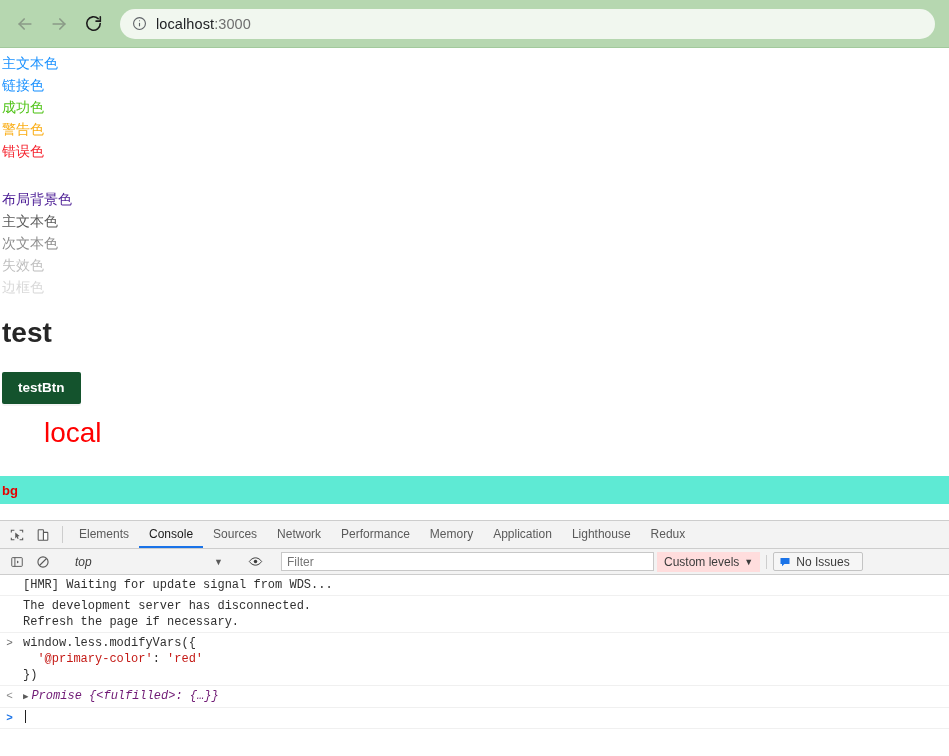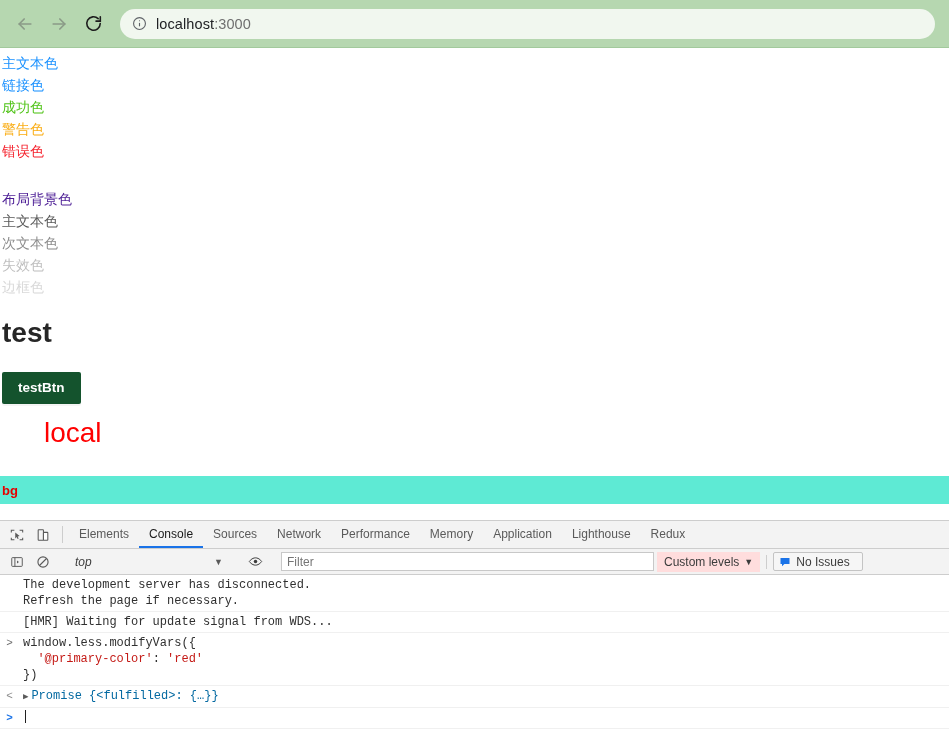--- a/index.html
+++ b/index.html
@@ -228,21 +228,21 @@
   }
   .c-gutter.prompt { color: #6e6e6e; }
   .c-text {
     flex: 1;
     color: #303030;
     line-height: 16px;
     white-space: pre;
     padding-left: 4px;
   }
   .c-text .str { color: #c41a16; }
-  .c-text .res { color: #0369a1; }
+  .c-text .res { font-style: italic; color: #701a75; }
   .c-row.input-row { border-bottom: 1px solid #f0f0f0; }
   .c-gutter.blue { color: #1a73e8; font-weight: bold; }
   .tri {
     display: inline-block;
     color: #5a5a5a;
     font-size: 9px;
     margin-right: 3px;
   }
   .caret-input {
     display: inline-block;
@@ -387,27 +387,27 @@
         </svg>
       </span>
       <span>No Issues</span>
     </div>
   </div>
 
   <div class="console-body">
 
     <div class="c-row">
       <div class="c-gutter"></div>
+      <div class="c-text">[HMR] Waiting for update signal from WDS...</div>
+    </div>
+
+    <div class="c-row">
+      <div class="c-gutter"></div>
       <div class="c-text">The development server has disconnected.
 Refresh the page if necessary.</div>
-    </div>
-
-    <div class="c-row">
-      <div class="c-gutter"></div>
-      <div class="c-text">[HMR] Waiting for update signal from WDS...</div>
     </div>
 
     <div class="c-row input-row">
       <div class="c-gutter prompt">&gt;</div>
       <div class="c-text"><span>window.less.modifyVars({</span>
   <span class="str">'@primary-color'</span><span>: </span><span class="str">'red'</span>
 <span>})</span></div>
     </div>
 
     <div class="c-row">

